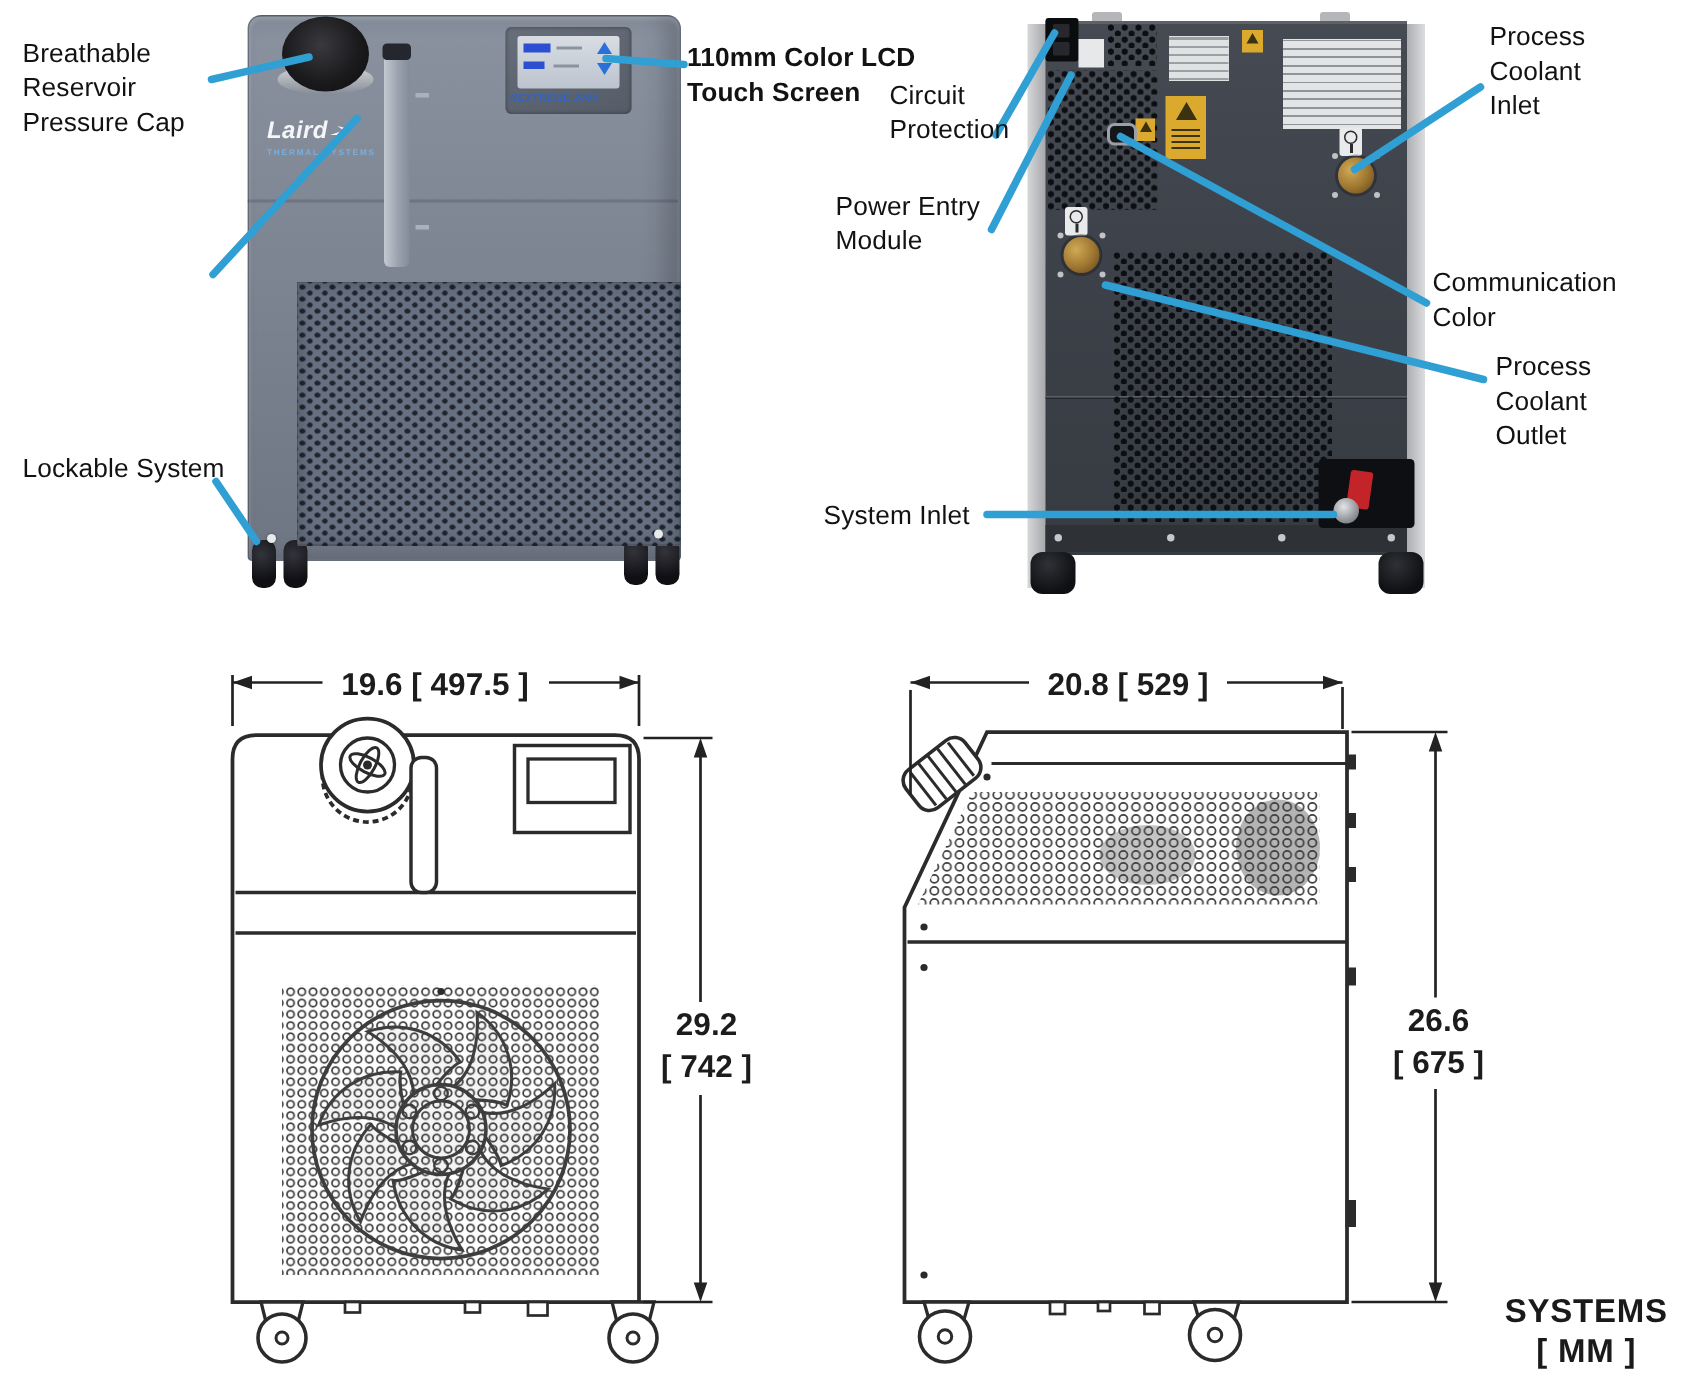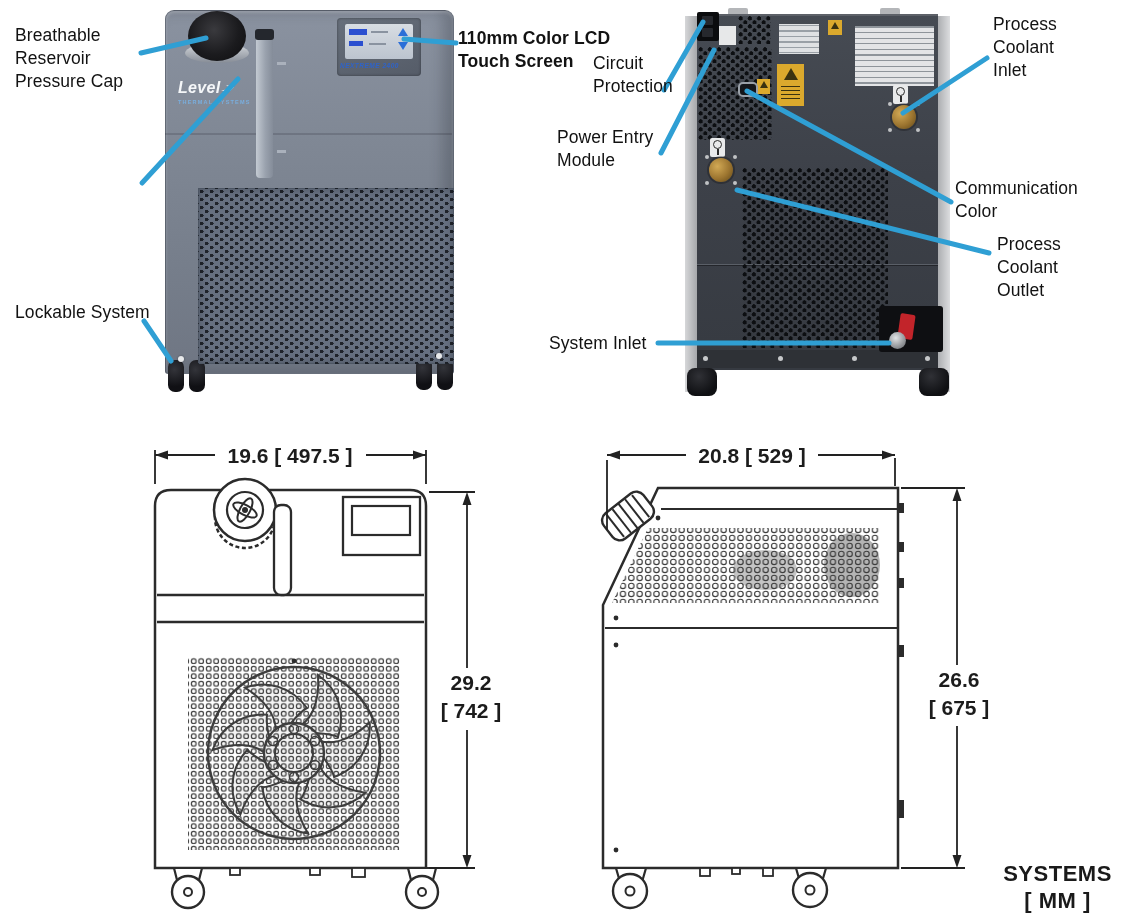--- a/index.html
+++ b/index.html
@@ -129,21 +129,21 @@
   <div class="front-cab"></div>
   <div class="front-crease"></div>
   <div class="cap-ring"></div>
   <div class="cap"></div>
   <div class="sight-tube"></div>
   <div class="sight-cap"></div>
   <div class="tube-tick abs" style="left:277px;top:62px;"></div>
   <div class="tube-tick abs" style="left:277px;top:150px;"></div>
 
   <div class="logo">
-    <span class="logo-word">Level</span><svg width="16" height="11" style="vertical-align:baseline">
+    <span class="logo-word">Laird</span><svg width="16" height="11" style="vertical-align:baseline">
         <path d="M1 9 L10 6 L6 3 L14 5 L10 9 Z" fill="#f4f6f8"></path>
       </svg>
     <div class="logo-sub">THERMAL SYSTEMS</div>
   </div>
 
   <div class="lcd-bezel">
     <div class="lcd-screen">
       <div class="lcd-bar1"></div>
       <div class="lcd-bar2"></div>
       <div class="lcd-ln1"></div>

